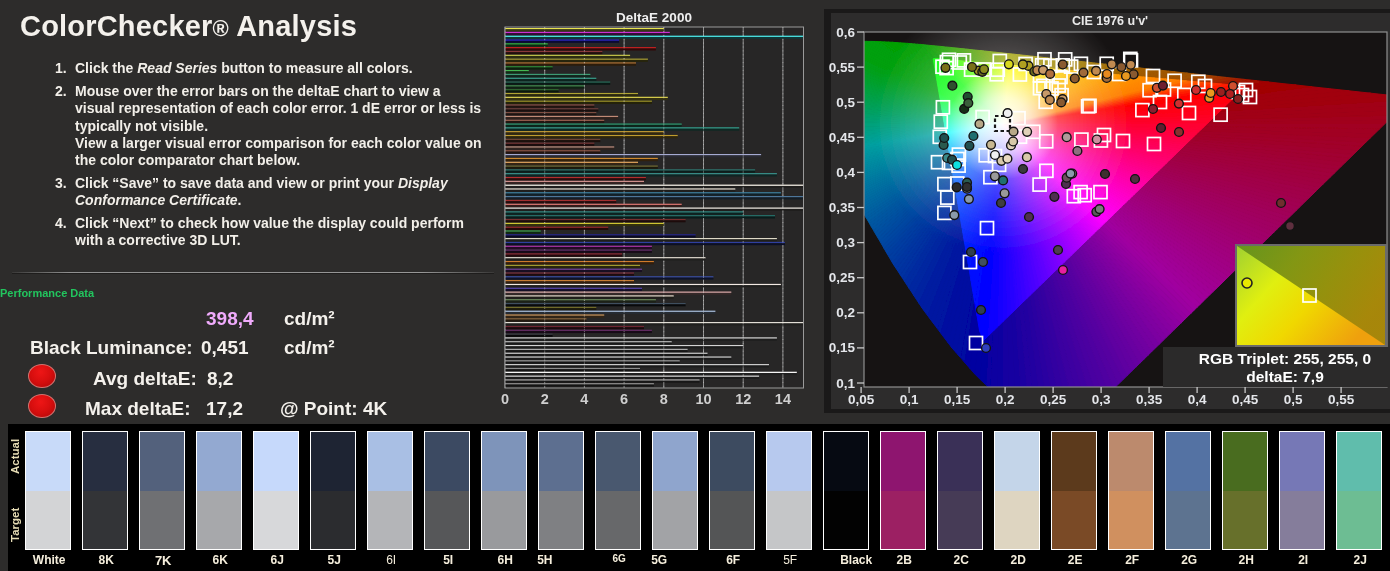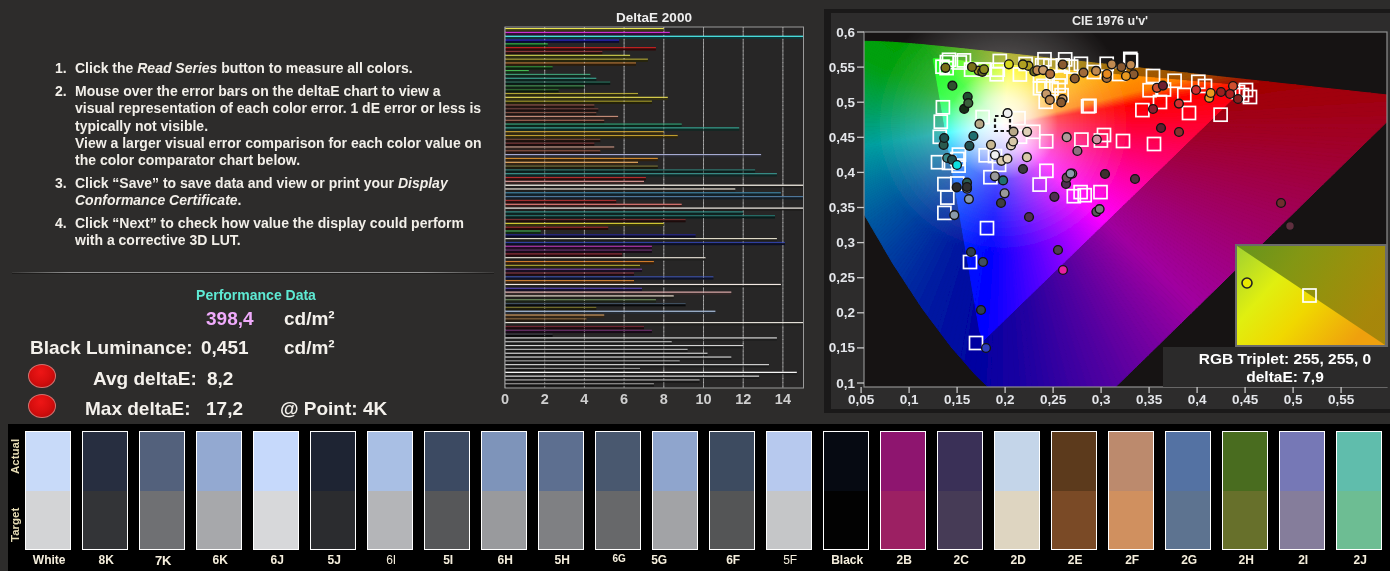--- a/index.html
+++ b/index.html
@@ -1,32 +1,33 @@
 <!DOCTYPE html>
 <html><head><meta charset="utf-8"><style>html,body{margin:0;padding:0;background:#2d2c2b;width:1390px;height:571px;overflow:hidden;font-family:"Liberation Sans", sans-serif;}*{box-sizing:border-box}</style></head><body>
 <div style="position:relative;width:1390px;height:571px">
+    <div style="position:absolute;left:20px;top:10px;font-size:29px;font-weight:bold;color:#f4f1ec;letter-spacing:0.2px">ColorChecker<span style="font-size:22px">®</span> Analysis</div>
     <div style="position:absolute;left:0;top:0;width:500px;color:#f2efe9;font-size:14px;line-height:17.3px;font-weight:bold">
       <div style="position:absolute;left:55px;top:60px;white-space:nowrap">1.</div>
       <div style="position:absolute;left:75px;top:60.0px;white-space:nowrap">Click the <i>Read Series</i> button to measure all colors.</div>
       <div style="position:absolute;left:55px;top:83px;white-space:nowrap">2.</div>
       <div style="position:absolute;left:75px;top:83.0px;white-space:nowrap">Mouse over the error bars on the deltaE chart to view a</div>
       <div style="position:absolute;left:75px;top:100.3px;white-space:nowrap">visual representation of each color error. 1 dE error or less is</div>
       <div style="position:absolute;left:75px;top:117.6px;white-space:nowrap">typically not visible.</div>
       <div style="position:absolute;left:75px;top:134.9px;white-space:nowrap">View a larger visual error comparison for each color value on</div>
       <div style="position:absolute;left:75px;top:152.2px;white-space:nowrap">the color comparator chart below.</div>
       <div style="position:absolute;left:55px;top:175px;white-space:nowrap">3.</div>
       <div style="position:absolute;left:75px;top:175.0px;white-space:nowrap">Click “Save” to save data and view or print your <i>Display</i></div>
       <div style="position:absolute;left:75px;top:192.3px;white-space:nowrap"><i>Conformance Certificate</i>.</div>
       <div style="position:absolute;left:55px;top:215px;white-space:nowrap">4.</div>
       <div style="position:absolute;left:75px;top:215.0px;white-space:nowrap">Click “Next” to check how value the display could perform</div>
       <div style="position:absolute;left:75px;top:232.3px;white-space:nowrap">with a corrective 3D LUT.</div>
     </div>
     <div style="position:absolute;left:12px;top:272px;width:482px;height:1px;background:linear-gradient(90deg,#3a3938,#909090 12%,#979797 85%,#3a3938)"></div>
     <div style="position:absolute;left:12px;top:273px;width:482px;height:1px;background:#1e1d1c"></div>
-    <div style="position:absolute;left:0;top:287px;width:512px;text-align:center;font-size:14px;font-weight:bold;color:#5eead4">Performance Data</div>
+    <div style="position:absolute;left:0;top:287px;width:512px;font-size:11px;font-weight:bold;color:#22c55e">Performance Data</div>
     <div style="position:absolute;left:206px;top:308px;font-size:19px;font-weight:bold;color:#f0abfc">398,4</div>
     <div style="position:absolute;left:284px;top:308px;font-size:19px;font-weight:bold;color:#f4f1ec">cd/m²</div>
     <div style="position:absolute;left:30px;top:337px;font-size:19px;font-weight:bold;color:#f4f1ec">Black Luminance:</div>
     <div style="position:absolute;left:201px;top:337px;font-size:19px;font-weight:bold;color:#f4f1ec">0,451</div>
     <div style="position:absolute;left:284px;top:337px;font-size:19px;font-weight:bold;color:#f4f1ec">cd/m²</div>
     <div style="position:absolute;left:93px;top:368px;font-size:19px;font-weight:bold;color:#f4f1ec">Avg deltaE:</div>
     <div style="position:absolute;left:207px;top:368px;font-size:19px;font-weight:bold;color:#f4f1ec">8,2</div>
     <div style="position:absolute;left:85px;top:398px;font-size:19px;font-weight:bold;color:#f4f1ec">Max deltaE:</div>
     <div style="position:absolute;left:206px;top:398px;font-size:19px;font-weight:bold;color:#f4f1ec">17,2</div>
     <div style="position:absolute;left:280px;top:398px;font-size:19px;font-weight:bold;color:#f4f1ec">@ Point: 4K</div>
@@ -1330,21 +1331,21 @@
       <div style="position:absolute;left:423.2px;top:129px;width:50px;text-align:center;color:#f5eedc;font-size:12px;font-weight:bold">5I</div>
       <div style="position:absolute;left:480.6px;top:7px;width:46px;height:119px;border:1.6px solid #fff">
         <div style="width:100%;height:50%;background:#7e94ba"></div>
         <div style="width:100%;height:50%;background:#999a9d"></div>
       </div>
       <div style="position:absolute;left:480.2px;top:129px;width:50px;text-align:center;color:#f5eedc;font-size:12px;font-weight:bold">6H</div>
       <div style="position:absolute;left:537.6px;top:7px;width:46px;height:119px;border:1.6px solid #fff">
         <div style="width:100%;height:50%;background:#5d6f90"></div>
         <div style="width:100%;height:50%;background:#7f8083"></div>
       </div>
-      <div style="position:absolute;left:537.2px;top:129px;width:50px;text-align:center;color:#f5eedc;font-size:12px;font-weight:bold">5H</div>
+      <div style="position:absolute;left:537.2px;top:129px;width:50px;text-align:left;color:#f5eedc;font-size:12px;font-weight:bold">5H</div>
       <div style="position:absolute;left:594.6px;top:7px;width:46px;height:119px;border:1.6px solid #fff">
         <div style="width:100%;height:50%;background:#49586f"></div>
         <div style="width:100%;height:50%;background:#67686a"></div>
       </div>
       <div style="position:absolute;left:594.2px;top:129px;width:50px;text-align:center;color:#f5eedc;font-size:10px;font-weight:bold">6G</div>
       <div style="position:absolute;left:651.6px;top:7px;width:46px;height:119px;border:1.6px solid #fff">
         <div style="width:100%;height:50%;background:#8fa5cd"></div>
         <div style="width:100%;height:50%;background:#a2a3a6"></div>
       </div>
       <div style="position:absolute;left:651.2px;top:129px;width:50px;text-align:left;color:#f5eedc;font-size:12px;font-weight:bold">5G</div>
@@ -1355,21 +1356,21 @@
       <div style="position:absolute;left:708.2px;top:129px;width:50px;text-align:center;color:#f5eedc;font-size:12px;font-weight:bold">6F</div>
       <div style="position:absolute;left:765.6px;top:7px;width:46px;height:119px;border:1.6px solid #fff">
         <div style="width:100%;height:50%;background:#b7c9ee"></div>
         <div style="width:100%;height:50%;background:#c5c6c8"></div>
       </div>
       <div style="position:absolute;left:765.2px;top:129px;width:50px;text-align:center;color:#f5eedc;font-size:12px;font-weight:normal">5F</div>
       <div style="position:absolute;left:822.6px;top:7px;width:46px;height:119px;border:1.6px solid #fff">
         <div style="width:100%;height:50%;background:#060a12"></div>
         <div style="width:100%;height:50%;background:#020202"></div>
       </div>
-      <div style="position:absolute;left:822.2px;top:129px;width:50px;text-align:center;color:#f5eedc;font-size:12px;font-weight:bold">Black</div>
+      <div style="position:absolute;left:822.2px;top:129px;width:50px;text-align:right;color:#f5eedc;font-size:12px;font-weight:bold">Black</div>
       <div style="position:absolute;left:879.6px;top:7px;width:46px;height:119px;border:1.6px solid #fff">
         <div style="width:100%;height:50%;background:#8e156f"></div>
         <div style="width:100%;height:50%;background:#9c2063"></div>
       </div>
       <div style="position:absolute;left:879.2px;top:129px;width:50px;text-align:center;color:#f5eedc;font-size:12px;font-weight:bold">2B</div>
       <div style="position:absolute;left:936.6px;top:7px;width:46px;height:119px;border:1.6px solid #fff">
         <div style="width:100%;height:50%;background:#3a3057"></div>
         <div style="width:100%;height:50%;background:#463b56"></div>
       </div>
       <div style="position:absolute;left:936.2px;top:129px;width:50px;text-align:center;color:#f5eedc;font-size:12px;font-weight:bold">2C</div>

